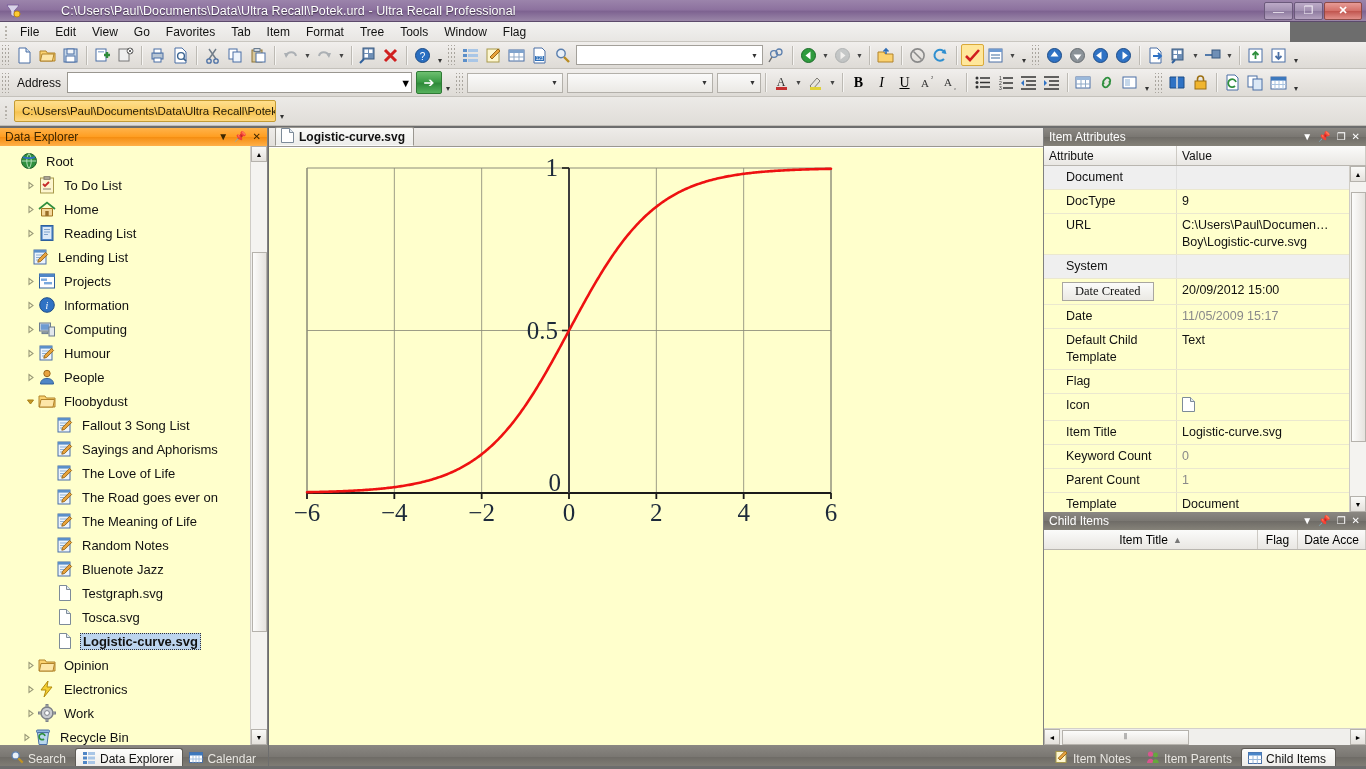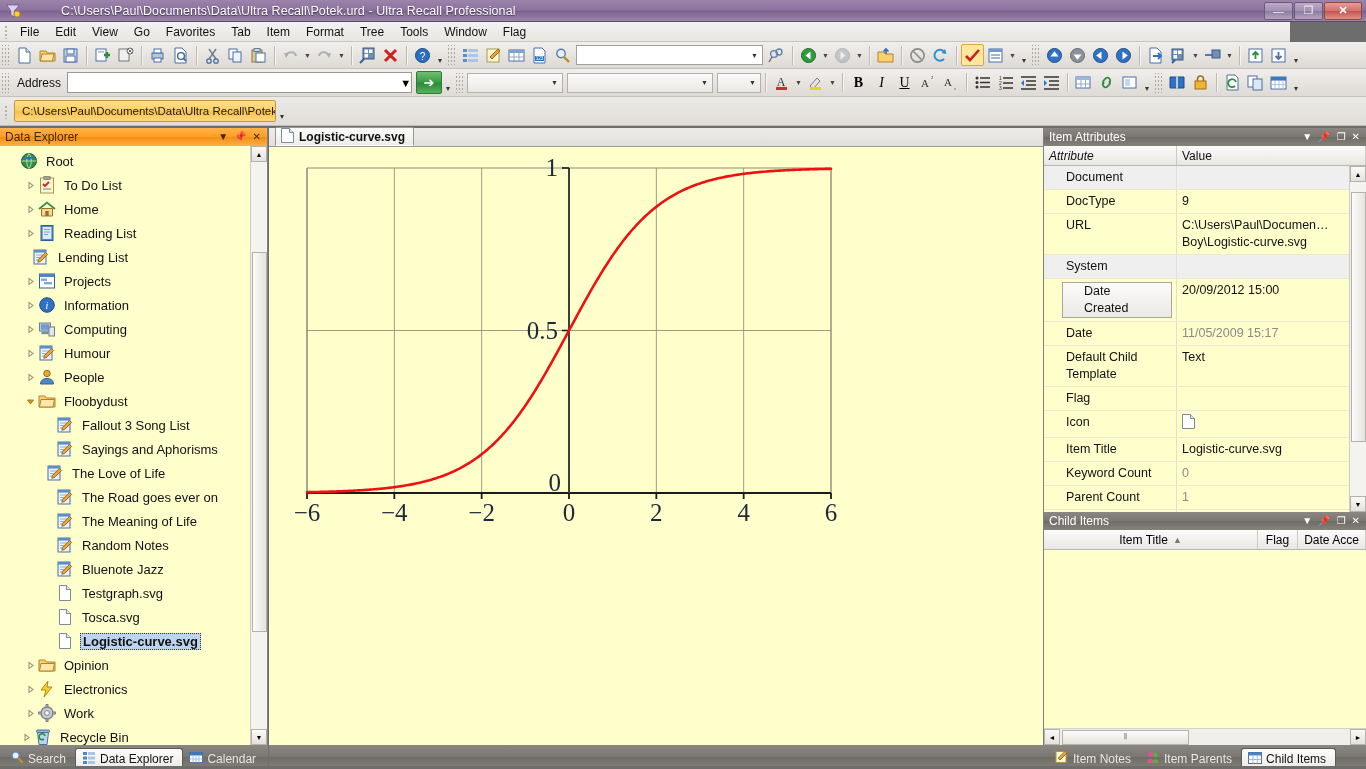--- a/index.html
+++ b/index.html
@@ -218,21 +218,21 @@
   .arow.group{ background:#efefef; }
   .arow .ac1{
     width:133px; flex:0 0 133px; padding:3px 4px 3px 22px; color:#111;
     border-right:1px solid #e3e0c8; line-height:17px;
   }
   .arow.group .ac1{ border-right:1px solid #e0e0e0; padding-left:22px;}
   .arow .ac2{ flex:1; padding:3px 5px; line-height:17px; color:#111; word-break:break-word;}
   .arow .ac2.grey{ color:#8a8a8a; }
   .arow.focus .ac1 span{
     display:inline-block; background:linear-gradient(180deg,#fbfbfa,#ebe9e4);
-    border:1px solid #a9a6a0; padding:0px 21px; margin-left:-4px;
+    border:1px solid #a9a6a0; padding:0px 12px; margin-left:-4px;font-family:Liberation Serif, serif;
   }
   .file-ico-sm{ width:13px;height:15px; display:inline-block; }
 
   
   .right-bot{
     position:absolute; left:1043px; top:512px; width:323px; height:233px;
     background:#ffffcc; border-left:1px solid #808080; display:flex; flex-direction:column;
   }
   .ci-head{
     height:20px; display:flex; background:linear-gradient(180deg,#fbfbfa,#e9e7e3);
@@ -890,21 +890,21 @@
           <div class="tnode" style="padding-left: 42px;">
             <span class="exp"></span>
             <span class="tico"><svg width="18" height="18" viewBox="0 0 18 18">
                 <rect x="2" y="2" width="12" height="14" fill="#ecf4fd" stroke="#4a6fa5"></rect>
                 <path d="M2 2h12v2.6H2z" fill="#5b8fc9"></path>
                 <path d="M4 7h7M4 9.5h7M4 12h5" stroke="#8fb0d4"></path>
                 <path d="M8.6 13.5l7-7-2.1-2.1-7 7-.7 2.8z" fill="#e8a33d" stroke="#9b6a1c"></path>
               </svg></span>
             <span class="tlabel">Sayings and Aphorisms</span>
           </div>
-          <div class="tnode" style="padding-left: 32px;">
+          <div class="tnode" style="padding-left: 42px;">
             <span class="exp"></span>
             <span class="tico"><svg width="18" height="18" viewBox="0 0 18 18">
                 <rect x="2" y="2" width="12" height="14" fill="#ecf4fd" stroke="#4a6fa5"></rect>
                 <path d="M2 2h12v2.6H2z" fill="#5b8fc9"></path>
                 <path d="M4 7h7M4 9.5h7M4 12h5" stroke="#8fb0d4"></path>
                 <path d="M8.6 13.5l7-7-2.1-2.1-7 7-.7 2.8z" fill="#e8a33d" stroke="#9b6a1c"></path>
               </svg></span>
             <span class="tlabel">The Love of Life</span>
           </div>
           <div class="tnode" style="padding-left: 42px;">
@@ -1094,21 +1094,21 @@
     <div class="panel-title">
       <span>Item Attributes</span>
       <span class="pt-btns">
         <span>▼</span>
         <span>📌</span>
         <span>❐</span>
         <span>✕</span>
       </span>
     </div>
     <div class="attr-head">
-      <div style="width:133px;flex:0 0 133px;font-style:italic;">Attribute</div>
+      <div style="width:133px;flex:0 0 133px;">Attribute</div>
       <div style="flex:1;">Value</div>
     </div>
     <div class="attr-body">
       <div class="attr-rows" id="attr-rows">
           <div class="arow group">
             <div class="ac1"><span>Document</span></div>
             <div class="ac2" style="white-space: pre-line;"></div>
           </div>
           <div class="arow">
             <div class="ac1"><span>DocType</span></div>

